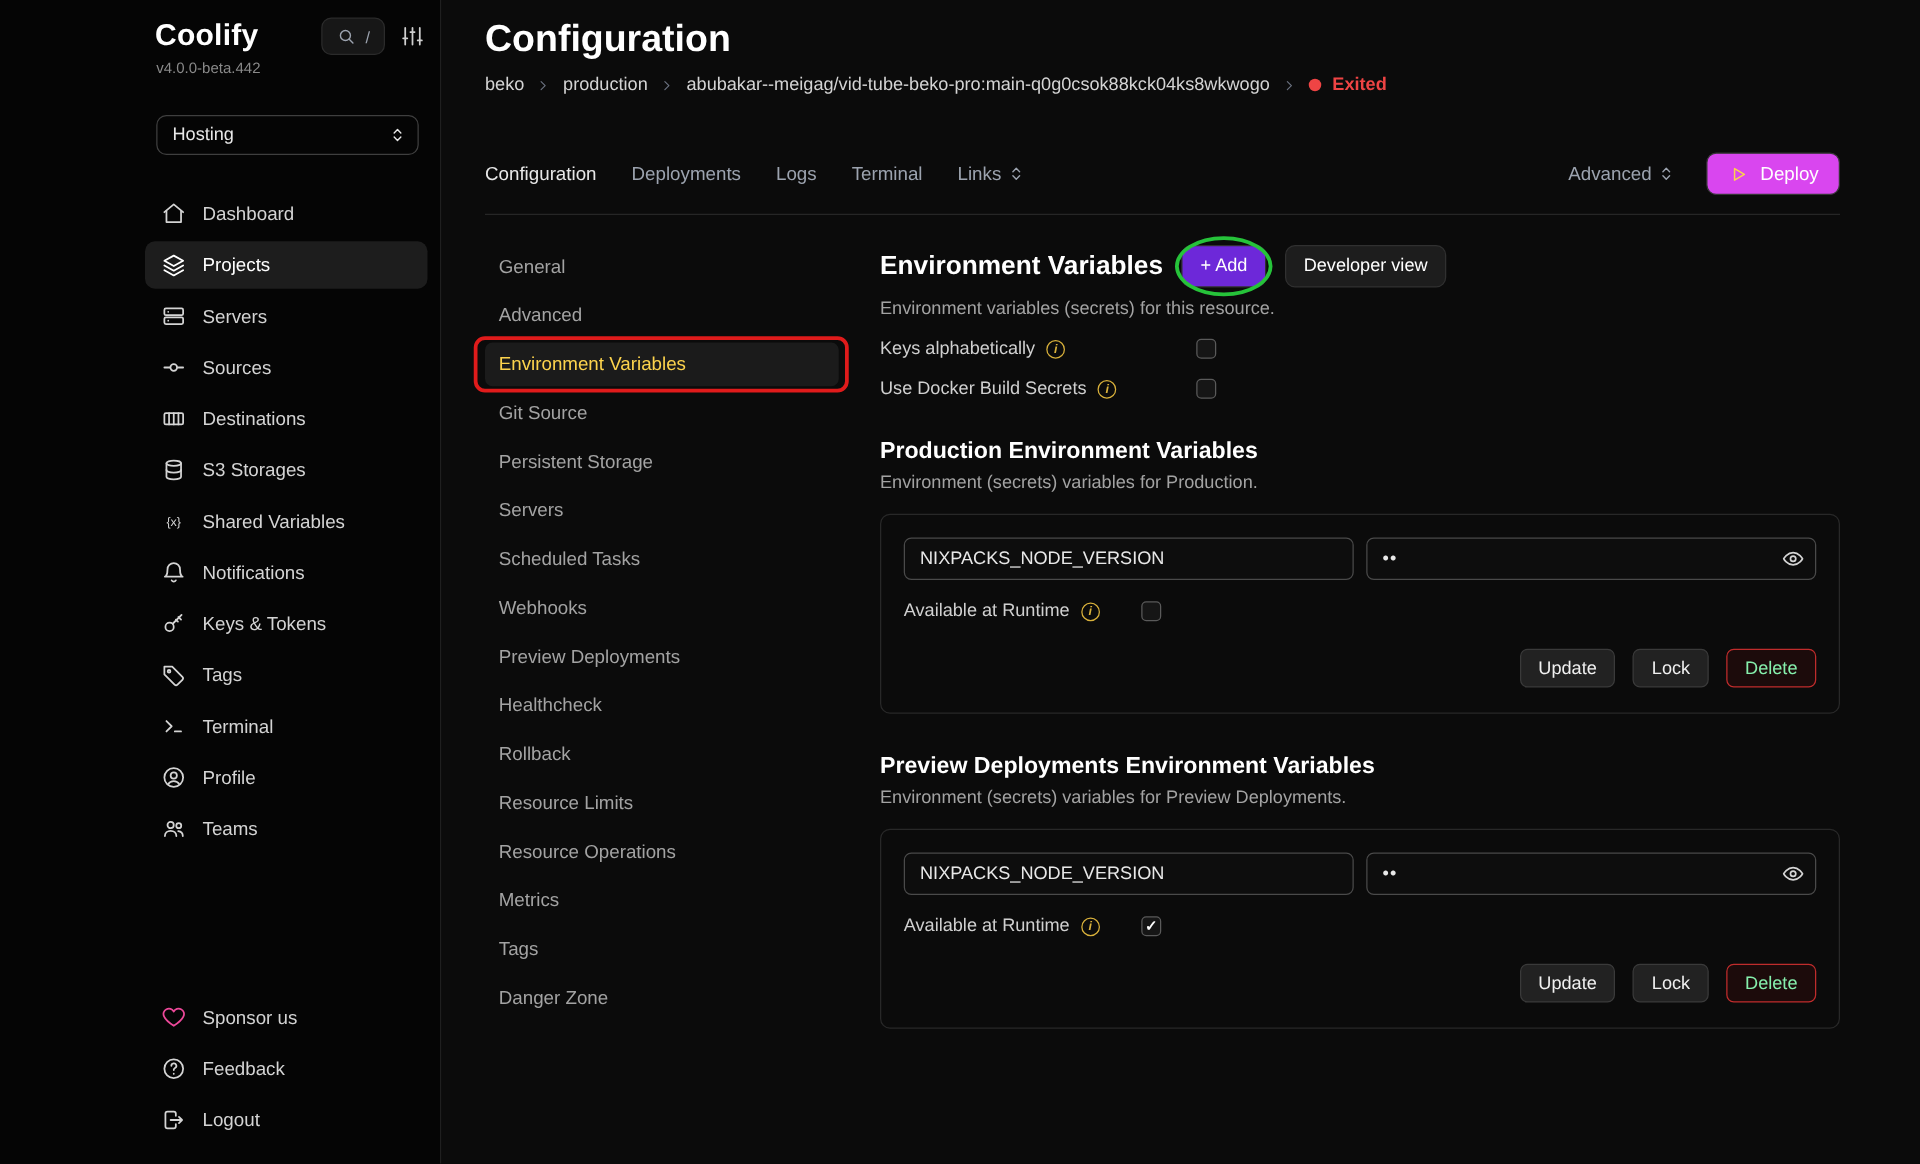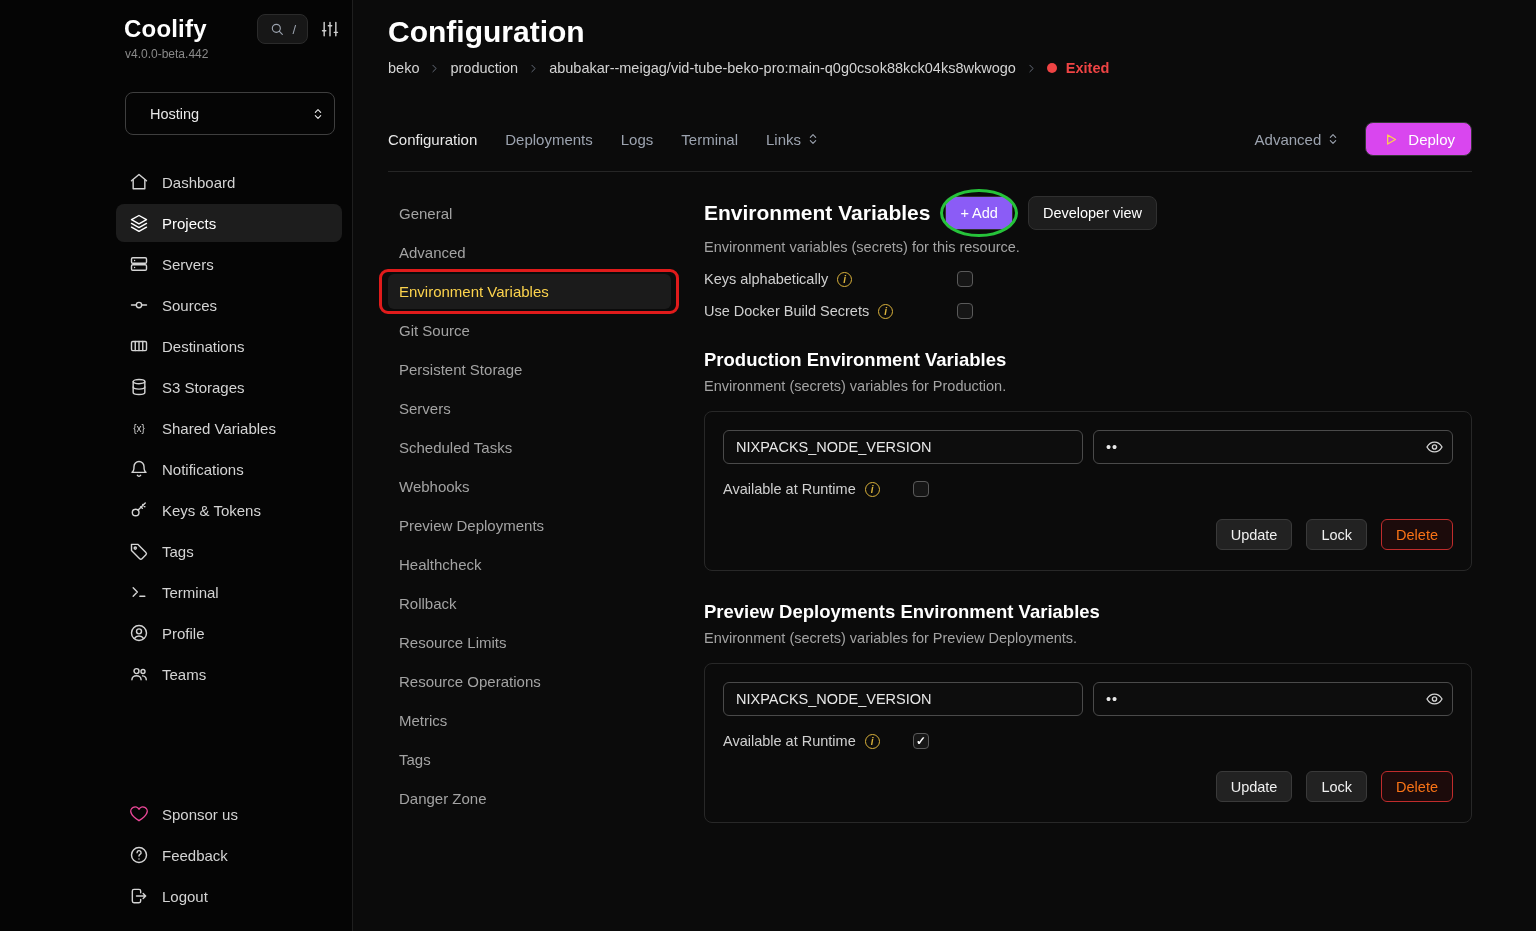--- a/index.html
+++ b/index.html
@@ -19,23 +19,23 @@
   .logo-row { display:flex; align-items:center; }
   .logo { font-size:24px; font-weight:800; color:#fff; margin-left:8px; letter-spacing:.2px; }
   .search-pill {
     margin-left:auto; display:flex; align-items:center; gap:7px;
     background:#171717; border:1px solid #2b2b2b; border-radius:8px;
     height:30px; padding:0 11px; color:#9ca3af; font-size:13px;
   }
   .icon-btn { background:none; border:none; color:#cfcfcf; padding:2px; margin-left:10px; display:flex; }
   .version { color:#8a8a8a; font-size:12px; margin:3px 0 0 9px; }
   .team-select {
-    margin:31px 7px 0 9px; height:43px; border:1px solid #3f3f3f; border-radius:8px;
+    margin:31px 7px 0 9px; height:32px; border:1px solid #3f3f3f; border-radius:8px;
     background:transparent; color:#e8e8e8; font-size:14.5px;
-    display:flex; align-items:center; justify-content:space-between; padding:0 8px 0 24px;
+    display:flex; align-items:center; justify-content:space-between; padding:0 8px 0 12px;
   }
   .nav { display:flex; flex-direction:column; gap:3px; margin-top:28px; }
   .nav-item {
     display:flex; align-items:center; gap:13px; height:38px; padding:0 13px;
     border-radius:8px; color:#d4d4d4; font-size:15px; cursor:pointer;
   }
   .nav-item.active { background:#1d1d1d; color:#fff; }
   .nav-bottom { margin-top:auto; display:flex; flex-direction:column; gap:3px; }
   .icon { width:20px; height:20px; display:inline-flex; flex:none; align-items:center; justify-content:center; }
   .icon svg { width:100%; height:100%; fill:none; stroke:currentColor; stroke-width:1.7; stroke-linecap:round; stroke-linejoin:round; }
@@ -72,21 +72,21 @@
   .ann-red {
     position:absolute; top:-5px; bottom:-5px; left:-9px; right:-8px;
     border:3px solid #e01b1b; border-radius:9px; pointer-events:none; z-index:5;
   }
 
   
   .panel { flex:1; margin-left:33px; min-width:0; }
   .panel-head { display:flex; align-items:center; gap:15px; }
   .h2 { margin:0; font-size:21px; font-weight:800; color:#fff; }
   .pill-btn {
-    height:34px; padding:0 14px; background:#8b5cf6; border:1px solid #303030;
+    height:34px; padding:0 14px; background:#6d28d9; border:1px solid #303030;
     border-radius:8px; color:#fff; font-size:14.5px;
   }
   .pill-btn.filled { background:#1d1d1d; }
   .add-wrap { position:relative; display:inline-flex; }
   .ann-green {
     position:absolute; top:-7px; bottom:-7px; left:-5px; right:-5px;
     border:3px solid #26c33a; border-radius:50%; pointer-events:none; z-index:5;
   }
   .subtitle { margin-top:9px; color:#a3a3a3; }
 
@@ -120,21 +120,21 @@
     background:none; border:none; color:#d4d4d4; padding:0; display:flex;
   }
   .eye-btn .icon { width:19px; height:19px; }
   .runtime-row { display:flex; align-items:center; margin-top:17px; }
   .runtime-label-wrap { width:190px; display:flex; align-items:center; gap:9px; color:#d0d0d0; }
   .card-actions { display:flex; justify-content:flex-end; gap:14px; margin-top:22px; }
   .btn {
     height:31px; padding:0 14px; border-radius:6px; background:#222; border:1px solid #3a3a3a;
     color:#f0f0f0; font-size:14.5px;
   }
-  .btn.danger { background:rgba(90,12,12,.22); border:1px solid #c02c2c; color:#f97316; }
+  .btn.danger { background:rgba(90,12,12,.22); border:1px solid #c02c2c; color:#86efac; }
 </style>
 </head>
 <body>
 
 <div class="app">
 
   <aside class="sidebar">
     <div class="logo-row">
       <span class="logo">Coolify</span>
       <button class="search-pill">

